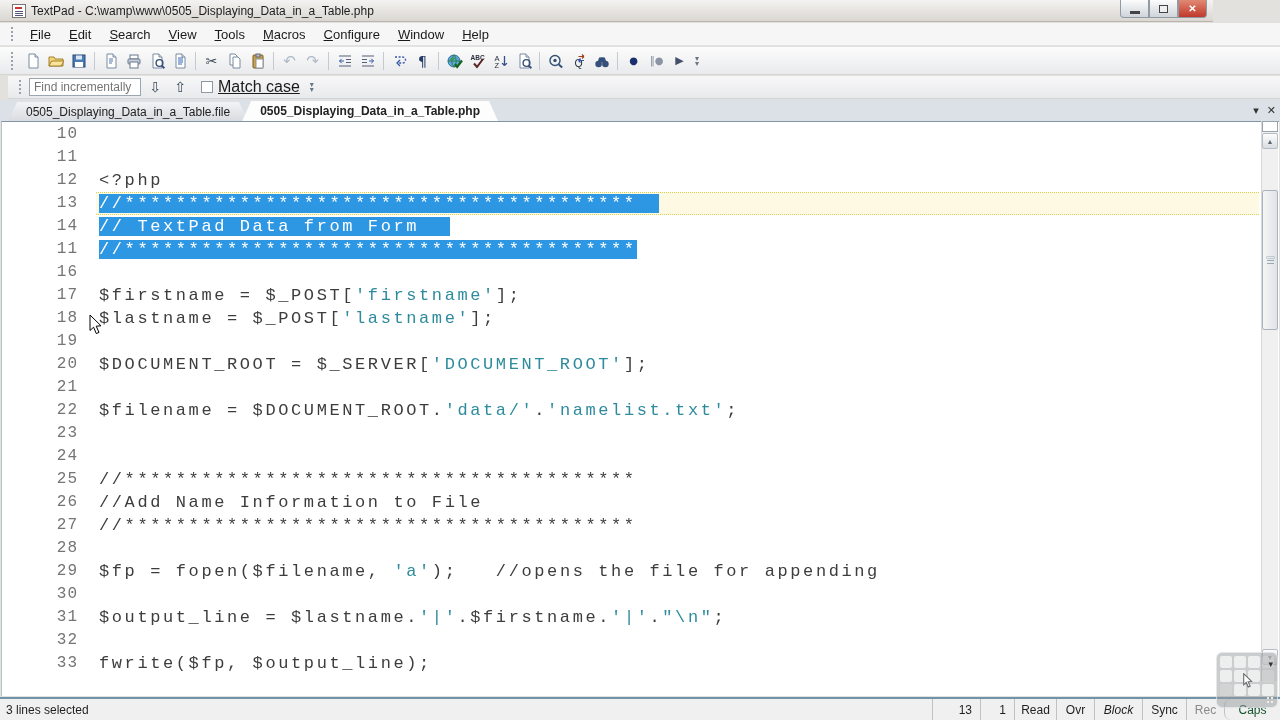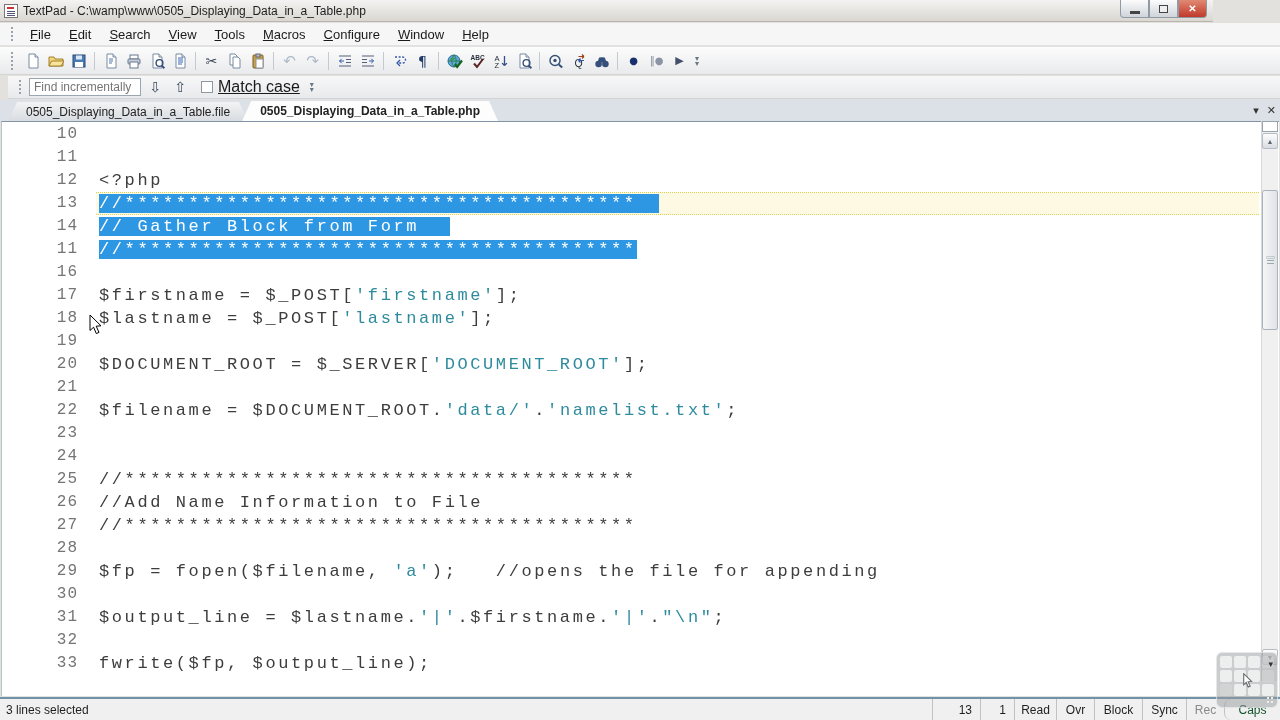--- a/index.html
+++ b/index.html
@@ -2,21 +2,21 @@
 <html><head>
 <meta charset="utf-8">
 <style>
   * { margin:0; padding:0; box-sizing:border-box; }
   html,body { width:1280px; height:720px; overflow:hidden; font-family:"Liberation Sans",sans-serif; }
   .window { position:relative; width:1280px; height:720px; background:#e3e1de; outline:1px solid #5f6e7d; }
 
   
   .titlebar { position:absolute; left:0; top:0; width:1213px; height:22px;
     background:linear-gradient(#f4f3f1,#dad7d2); border-bottom:1px solid #b9b5ae;
-    display:flex; align-items:center; padding-left:4px; }
+    display:flex; align-items:center; padding-left:12px; }
   .app-icon { width:14px; height:14px; margin-right:5px; position:relative;
     background:#fff; border:1px solid #777; }
   .app-icon::before { content:""; position:absolute; left:2px; top:2px; width:7px; height:2px; background:#c33; }
   .app-icon::after  { content:""; position:absolute; left:2px; top:6px; width:8px; height:1px;
     box-shadow:0 2px 0 #557, 0 4px 0 #557; background:#557; }
   .title-text { font-size:12px; color:#1d1d1d; }
   .win-controls { position:absolute; right:6px; top:0; display:flex; }
   .win-btn { width:29px; height:18px; border:1px solid #8f9aa5; border-top:none;
     background:linear-gradient(#fcfcfc,#cfd4da); display:flex; align-items:center; justify-content:center;
     font-size:10px; color:#333; }
@@ -366,21 +366,21 @@
       <span>✕</span>
     </div>
   </div>
 
   <div class="editor">
     <div class="rows" id="rows">
         <div class="row"><div class="lnum">10</div><div class="lcode"></div></div>
         <div class="row"><div class="lnum">11</div><div class="lcode"></div></div>
         <div class="row"><div class="lnum">12</div><div class="lcode"><span>&lt;?php</span></div></div>
         <div class="row cursor-line"><div class="lnum">13</div><div class="lcode"><span class="selseg" style="padding-right: 22px;"><span>//****************************************</span></span></div></div>
-        <div class="row"><div class="lnum">14</div><div class="lcode"><span class="selseg" style="padding-right: 31px;"><span>// Gather Block from Form</span></span></div></div>
+        <div class="row"><div class="lnum">14</div><div class="lcode"><span class="selseg" style="padding-right: 31px;"><span>// TextPad Data from Form</span></span></div></div>
         <div class="row"><div class="lnum">11</div><div class="lcode"><span class="selseg" style="padding-right: 0px;"><span>//****************************************</span></span></div></div>
         <div class="row"><div class="lnum">16</div><div class="lcode"></div></div>
         <div class="row"><div class="lnum">17</div><div class="lcode"><span>$firstname = $_POST[</span><span class="str">'firstname'</span><span>];</span></div></div>
         <div class="row"><div class="lnum">18</div><div class="lcode"><span>$lastname = $_POST[</span><span class="str">'lastname'</span><span>];</span></div></div>
         <div class="row"><div class="lnum">19</div><div class="lcode"></div></div>
         <div class="row"><div class="lnum">20</div><div class="lcode"><span>$DOCUMENT_ROOT = $_SERVER[</span><span class="str">'DOCUMENT_ROOT'</span><span>];</span></div></div>
         <div class="row"><div class="lnum">21</div><div class="lcode"></div></div>
         <div class="row"><div class="lnum">22</div><div class="lcode"><span>$filename = $DOCUMENT_ROOT.</span><span class="str">'data/'</span><span>.</span><span class="str">'namelist.txt'</span><span>;</span></div></div>
         <div class="row"><div class="lnum">23</div><div class="lcode"></div></div>
         <div class="row"><div class="lnum">24</div><div class="lcode"></div></div>
@@ -413,21 +413,21 @@
   </div>
   <div class="corner"></div>
 
   <div class="statusbar">
     <div class="st-left">3 lines selected</div>
     <div id="status-cells" style="display:flex;height:100%">
         <div class="st-cell st-num" style="width: 48px;">13</div>
         <div class="st-cell st-num" style="width: 34px;">1</div>
         <div class="st-cell" style="width: 42px;">Read</div>
         <div class="st-cell" style="width: 38px;">Ovr</div>
-        <div class="st-cell" style="width: 48px;">Block</div>
+        <div class="st-cell" style="width: 48px; font-style: italic;">Block</div>
         <div class="st-cell" style="width: 44px;">Sync</div>
         <div class="st-cell" style="width: 38px; color: rgb(138, 138, 138);">Rec</div>
         <div class="st-cell" style="width: 56px; color: #14532d; border-radius: 7px;">Caps</div>
       </div>
   </div>
 
   <div class="nav-overlay">
     <div class="nav-grid" id="nav-grid">
         <div class="nav-sq"></div>
         <div class="nav-sq"></div>

